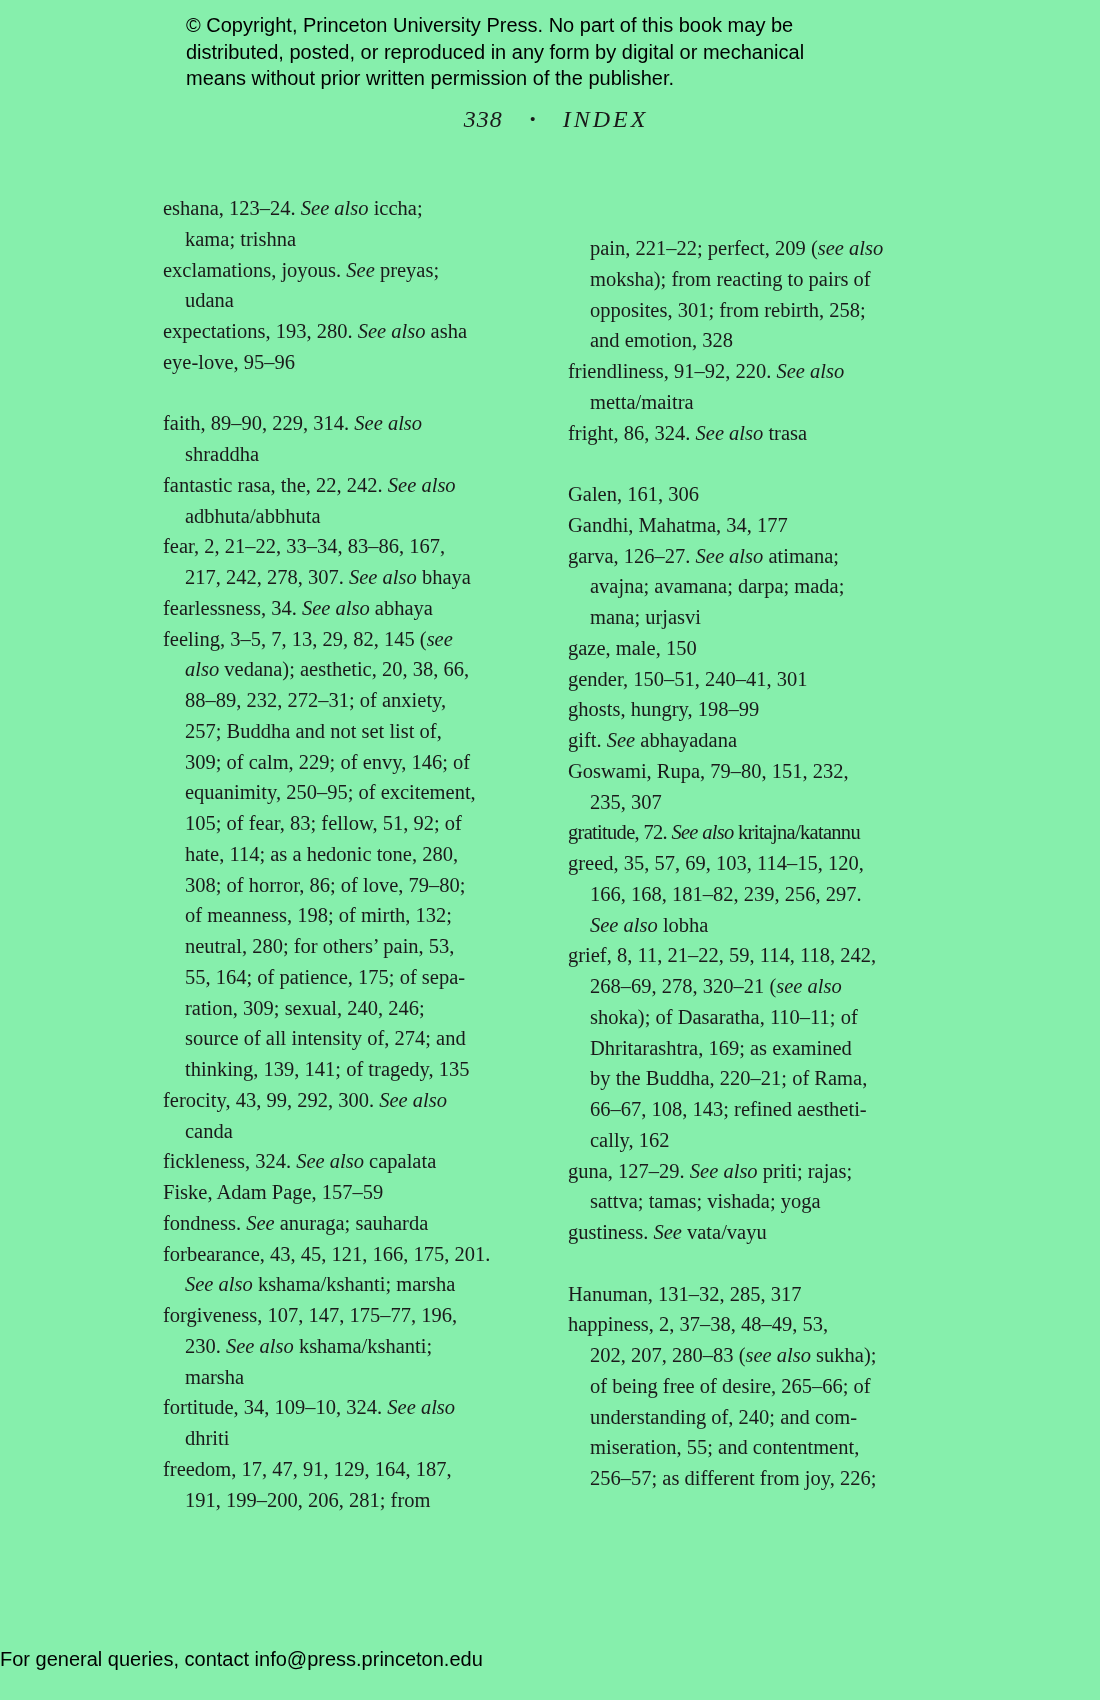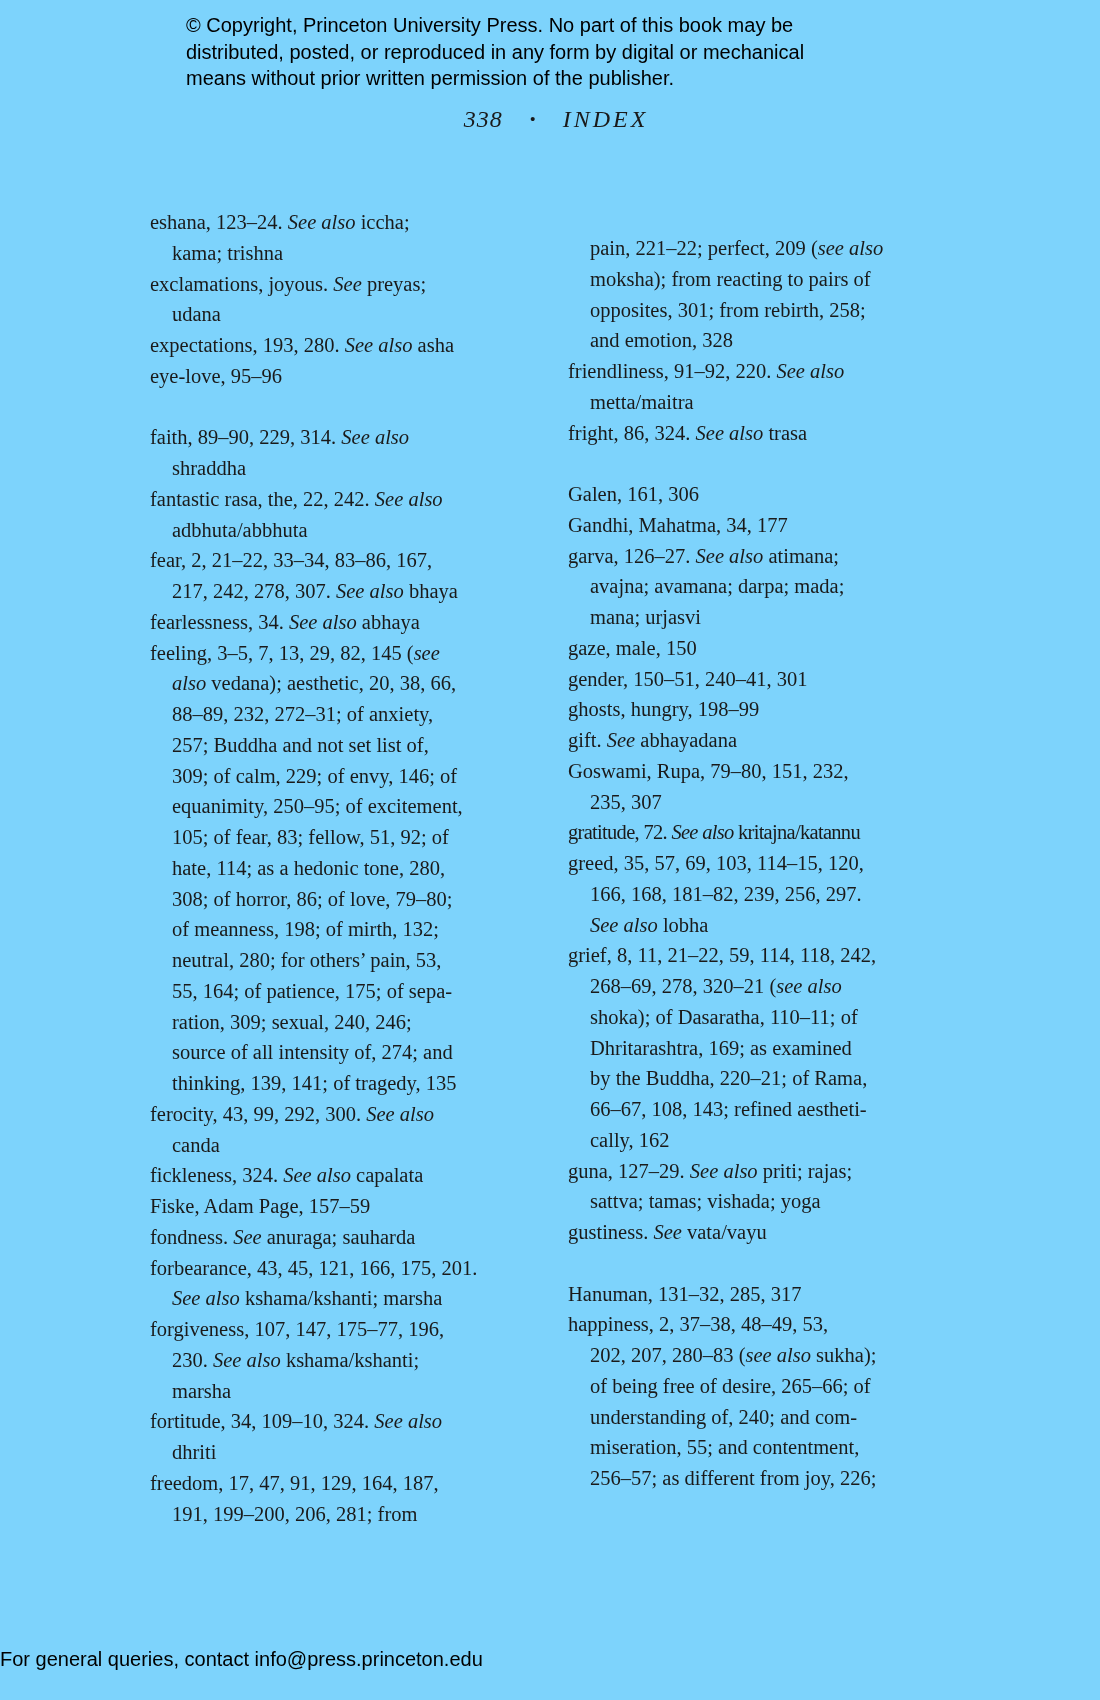--- a/index.html
+++ b/index.html
@@ -1,19 +1,19 @@
 <!DOCTYPE html>
 <html><head>
 <meta charset="utf-8">
 <style>
   html,body { margin:0; padding:0; background:#ffffff; }
   .page {
     position:relative;
     width:1100px; height:1700px;
-    background:#7dd3fc;
+    background:#86efac;
     color:#1a1a1a;
     overflow:hidden;
   }
   .copyright {
     position:absolute; left:186px; top:12px;
     font-family:"Liberation Sans", sans-serif;
     font-size:20px; line-height:26.5px;
     color:#000;
   }
   .running-head {
@@ -24,21 +24,21 @@
   }
   .running-head .pagenum { font-style:italic; letter-spacing:1px; }
   .running-head .bullet  { font-style:normal; font-size:17px; margin:0 27px; vertical-align:2px; }
   .running-head .title   { font-style:italic; letter-spacing:3px; }
   .col {
     position:absolute; top:193px;
     font-family:"Liberation Serif", serif;
     font-size:20.5px; line-height:30.75px;
     color:#1a1a1a;
   }
-  .col-left  { left:150px; width:356px;margin-top:14px; }
+  .col-left  { left:163px; width:356px; }
   .col-right { left:568px; width:365px;margin-top:40px; }
   .line { min-height:30.75px; white-space:nowrap; }
   .line.indent { padding-left:22px; }
   .line.tight  { letter-spacing:-0.7px; }
   .line em { font-style:italic; }
   .footer {
     position:absolute; top:1648px; left:0; width:1100px;
     text-align:left;
     font-family:"Liberation Sans", sans-serif;
     font-size:20px; color:#000;

